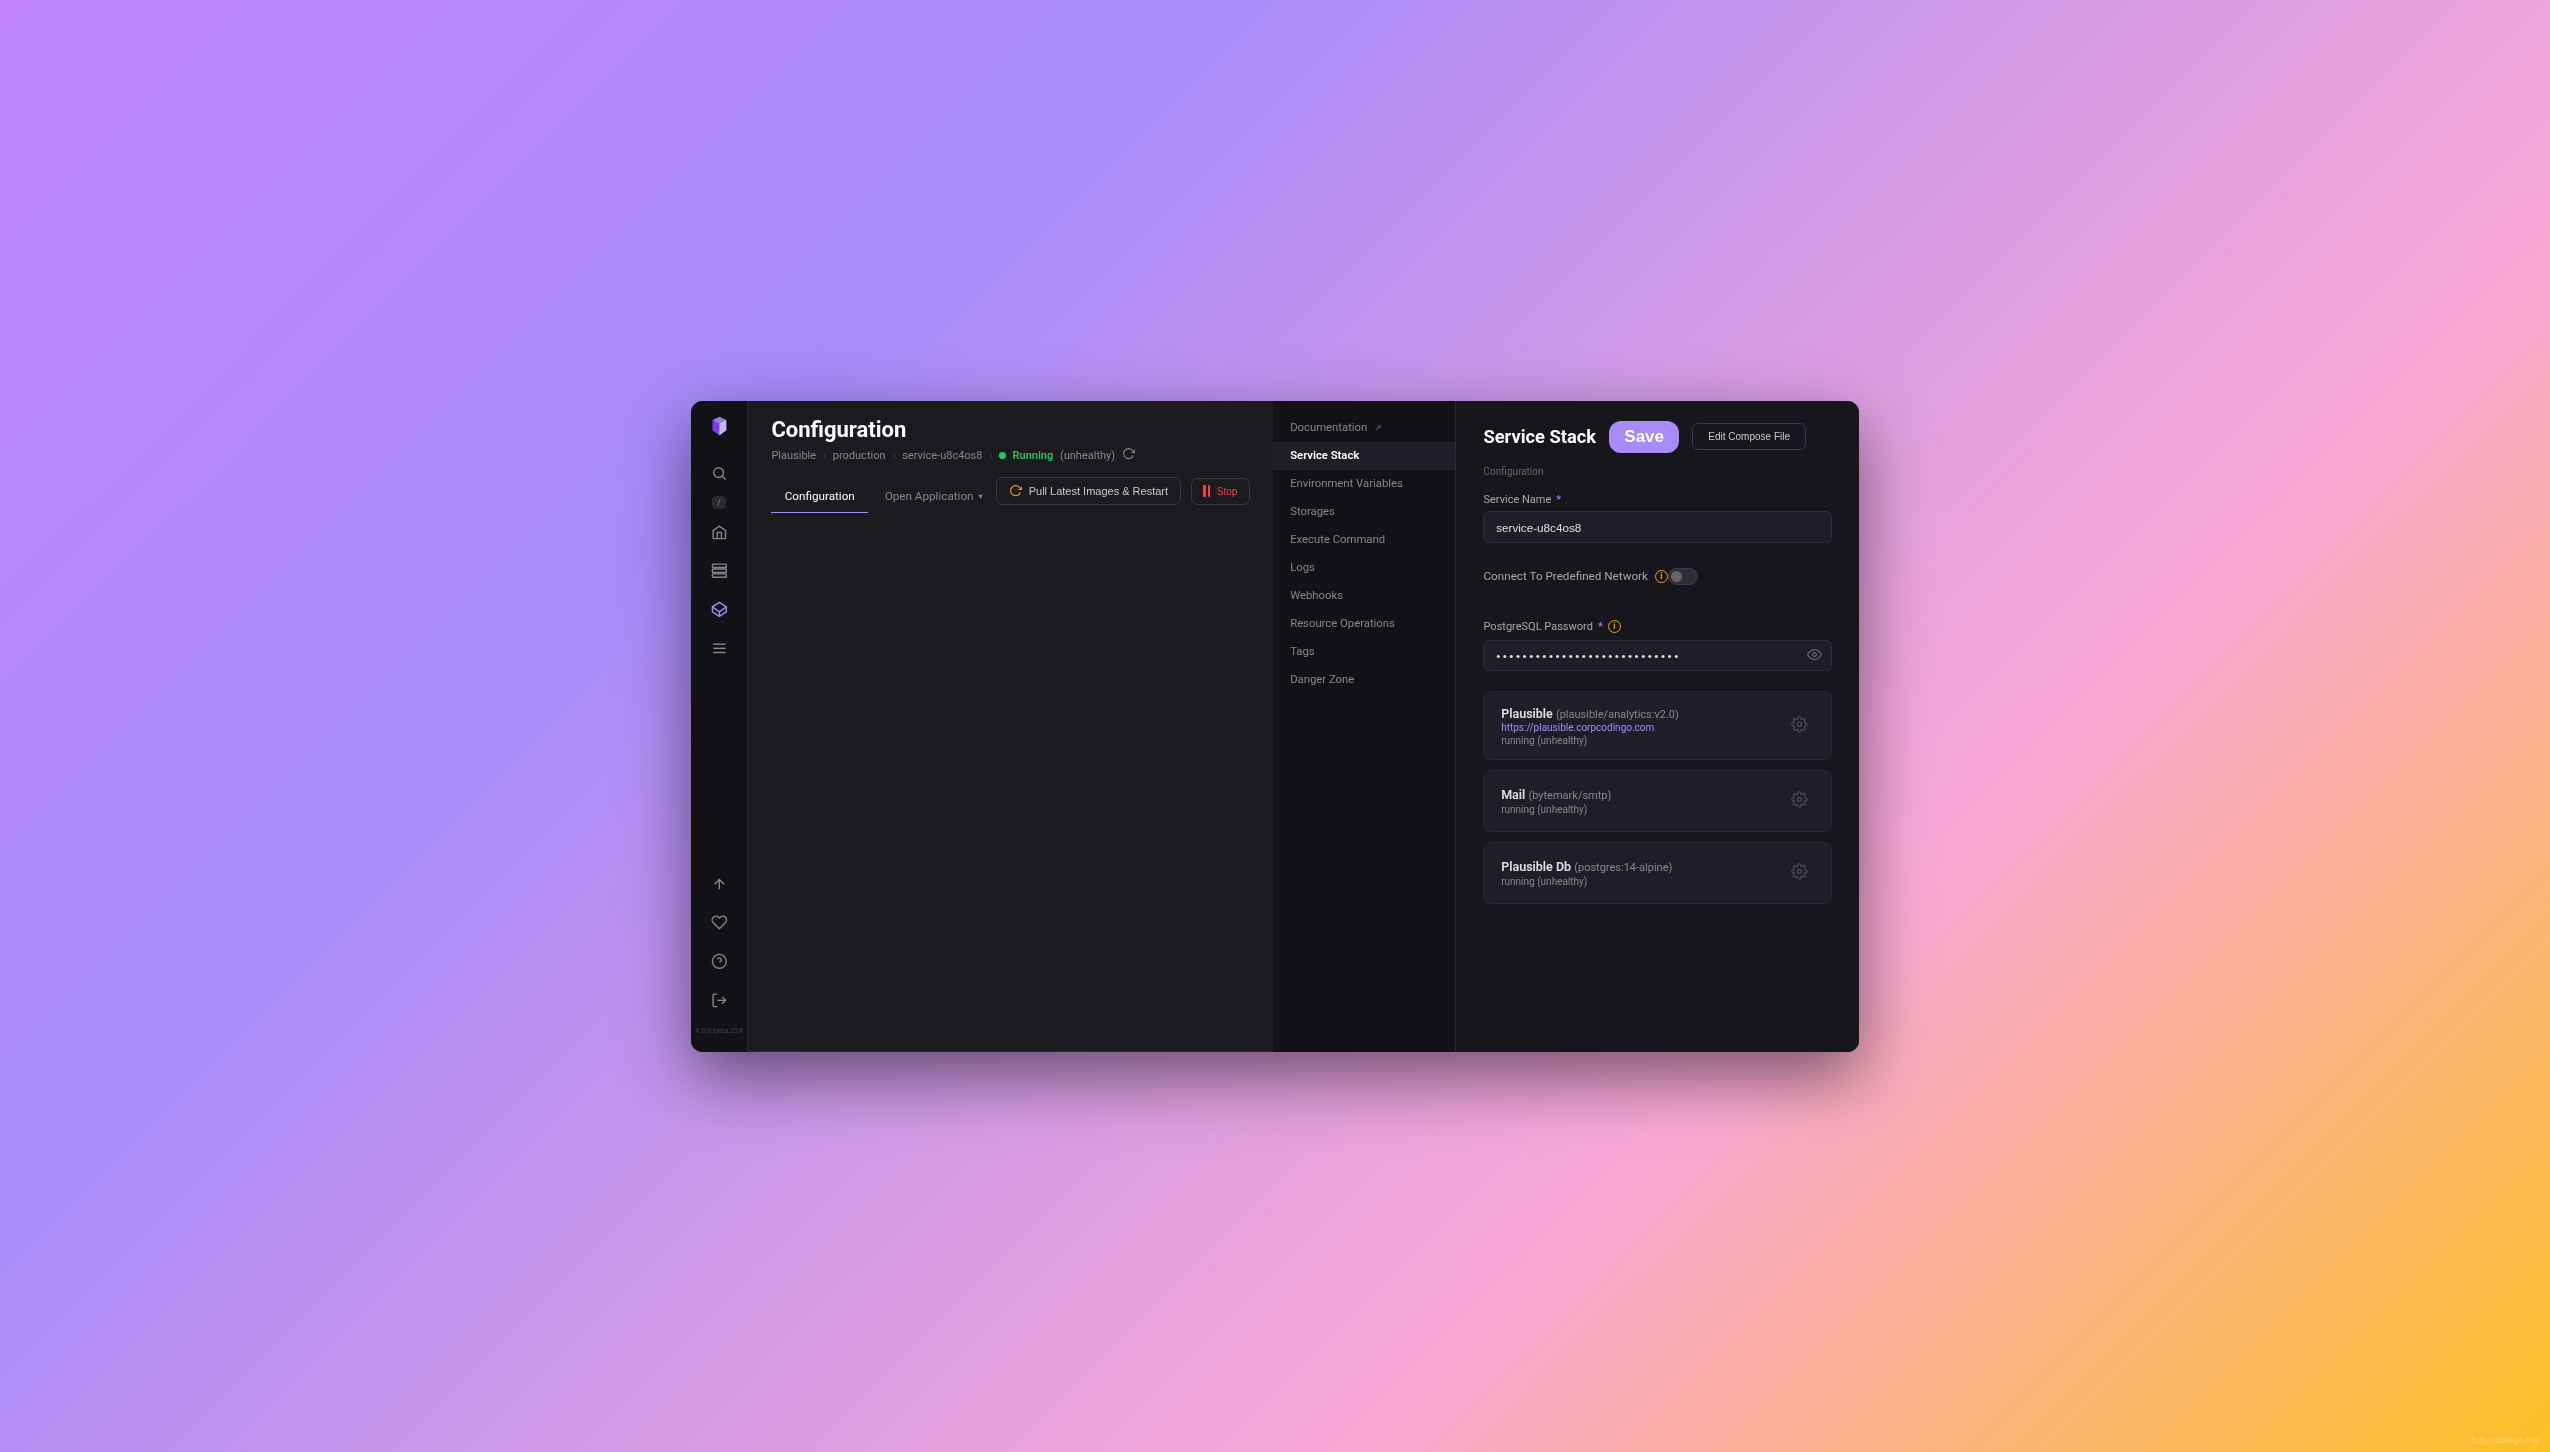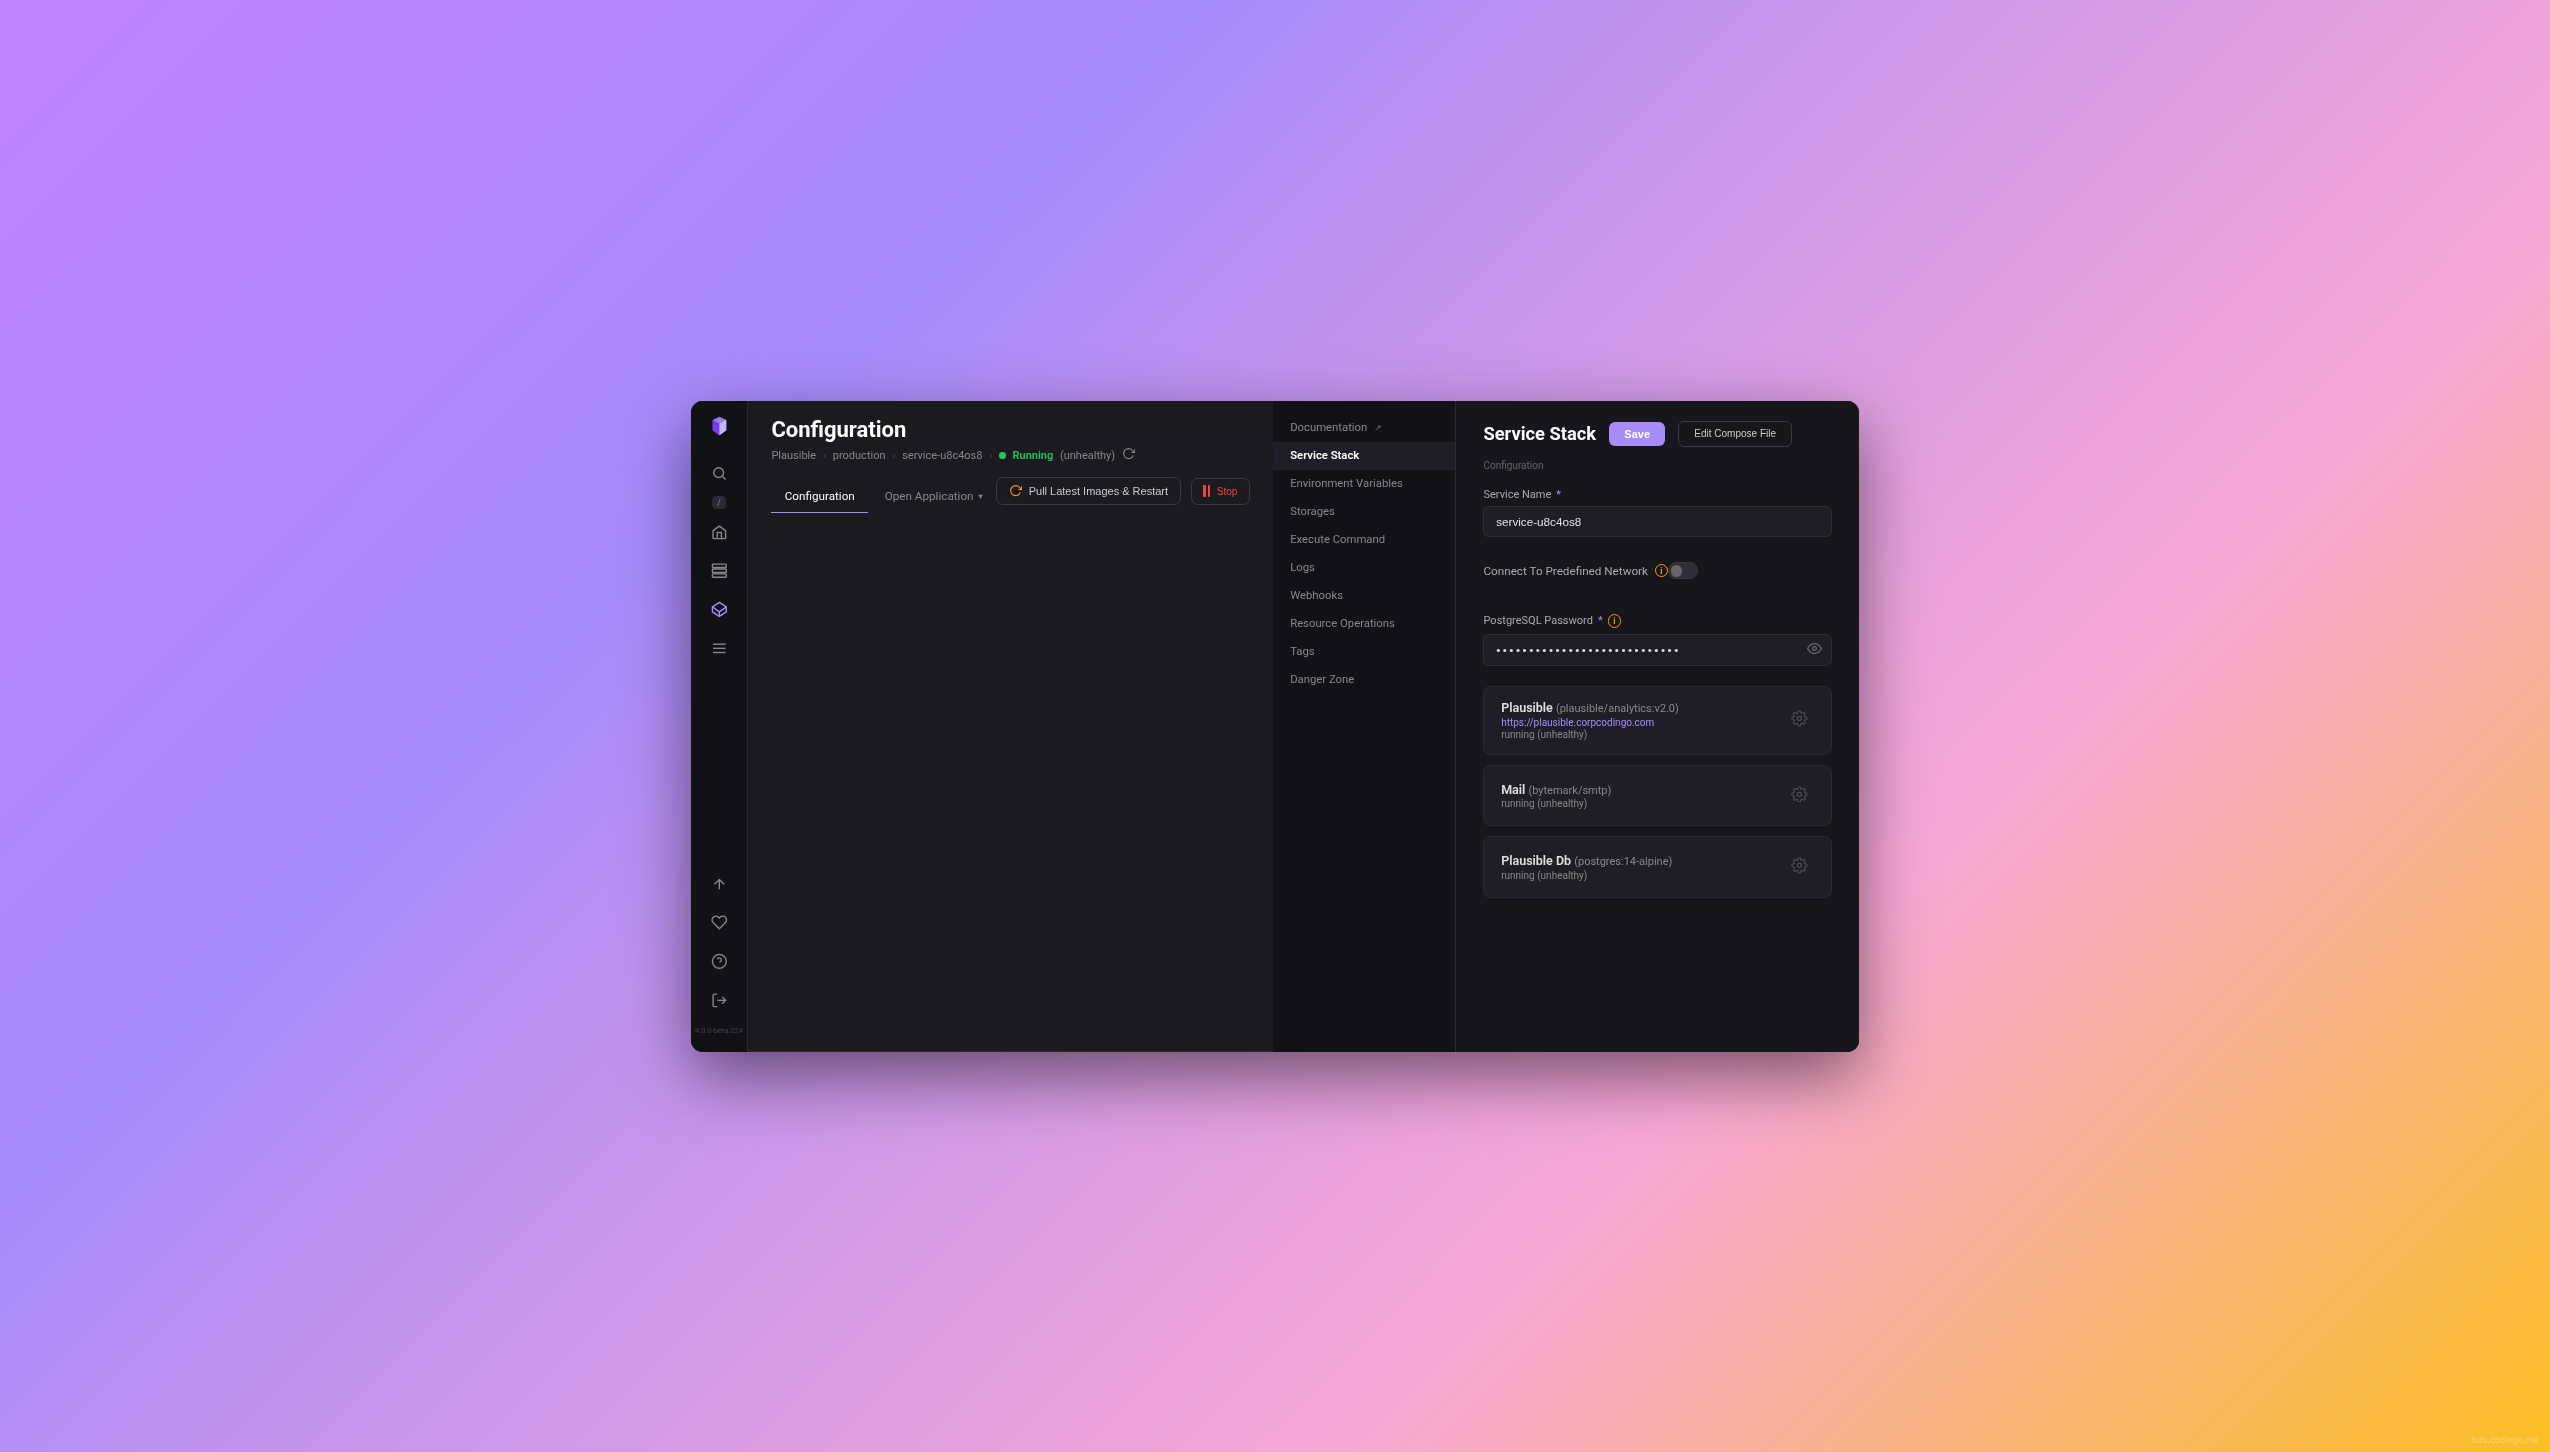--- a/index.html
+++ b/index.html
@@ -215,22 +215,22 @@
     .panel-title {
       font-size: 18.3px;
       font-weight: 700;
       color: #ffffff;
     }
     .btn-save {
       background: #a78bfa;
       color: #fff;
       border: none;
       padding: 6px 15px;
-      border-radius: 6px;
-      font-size: 11px;
+      border-radius: 12px;
+      font-size: 17px;
       font-weight: 600;
       cursor: pointer;
     }
     .btn-edit-compose {
       background: transparent;
       border: 0.8px solid #3a3a45;
       color: #ccc;
       padding: 6.7px 15px;
       border-radius: 5.8px;
       font-size: 10px;

